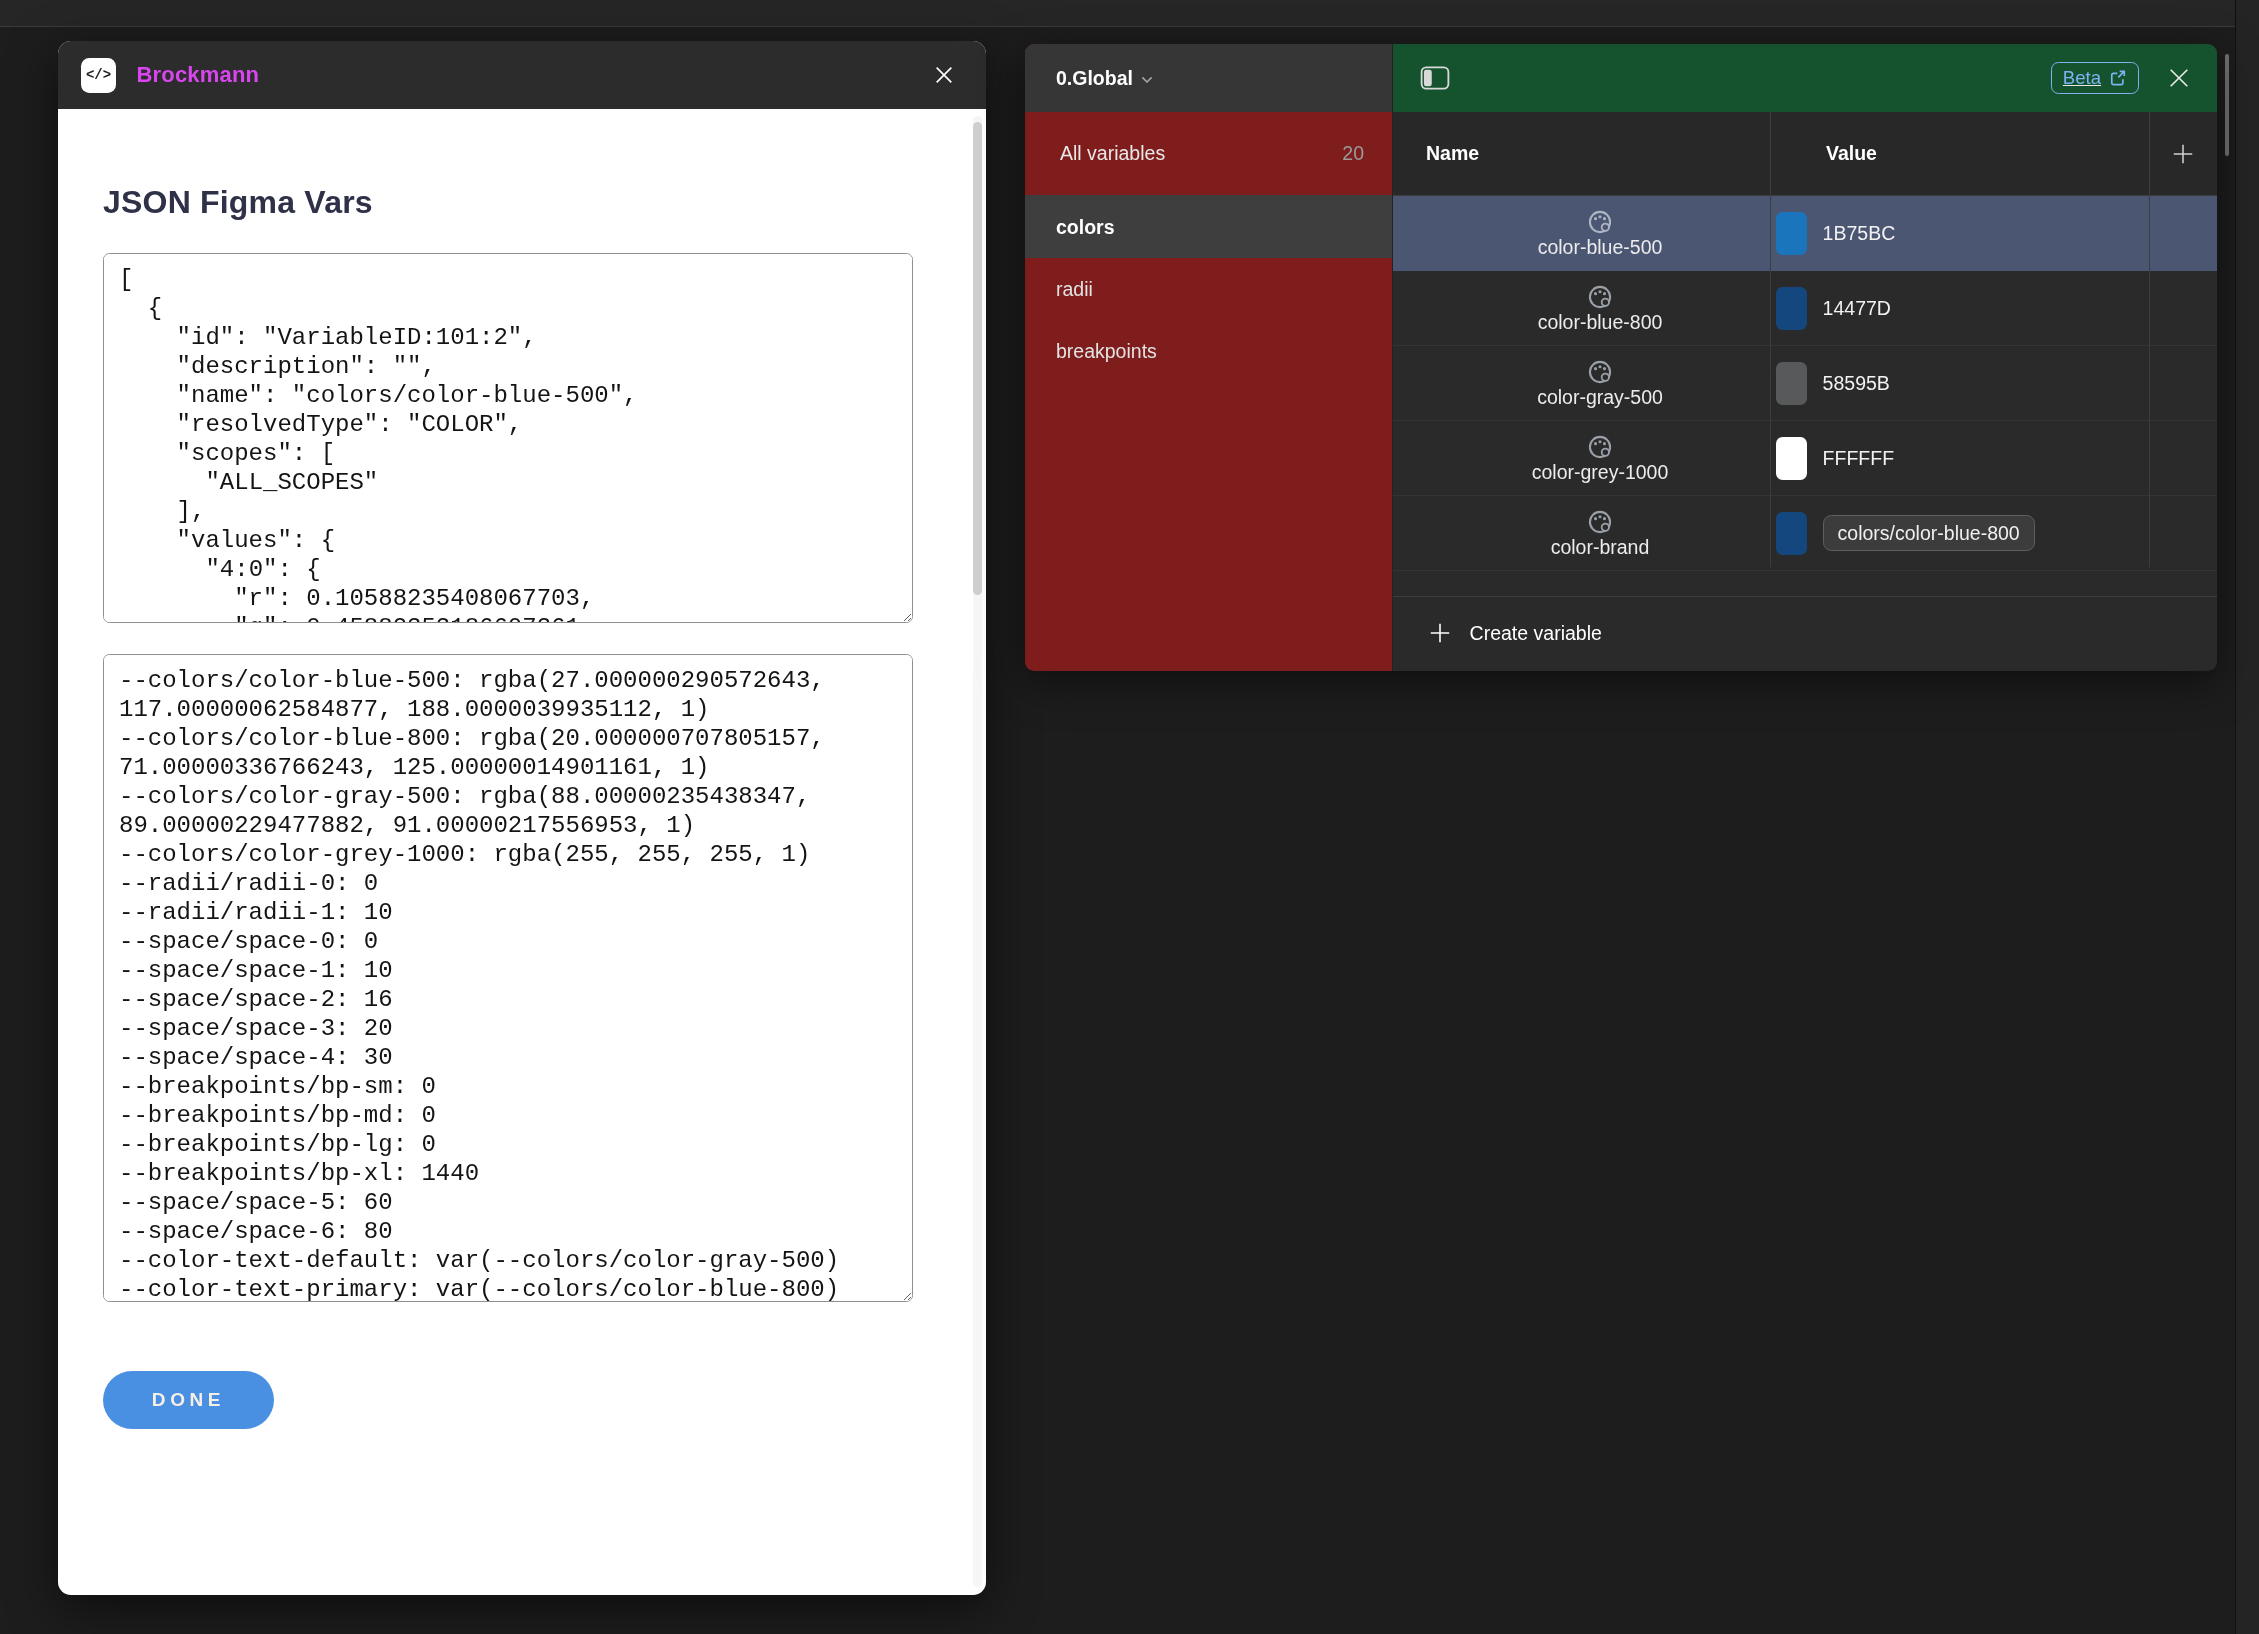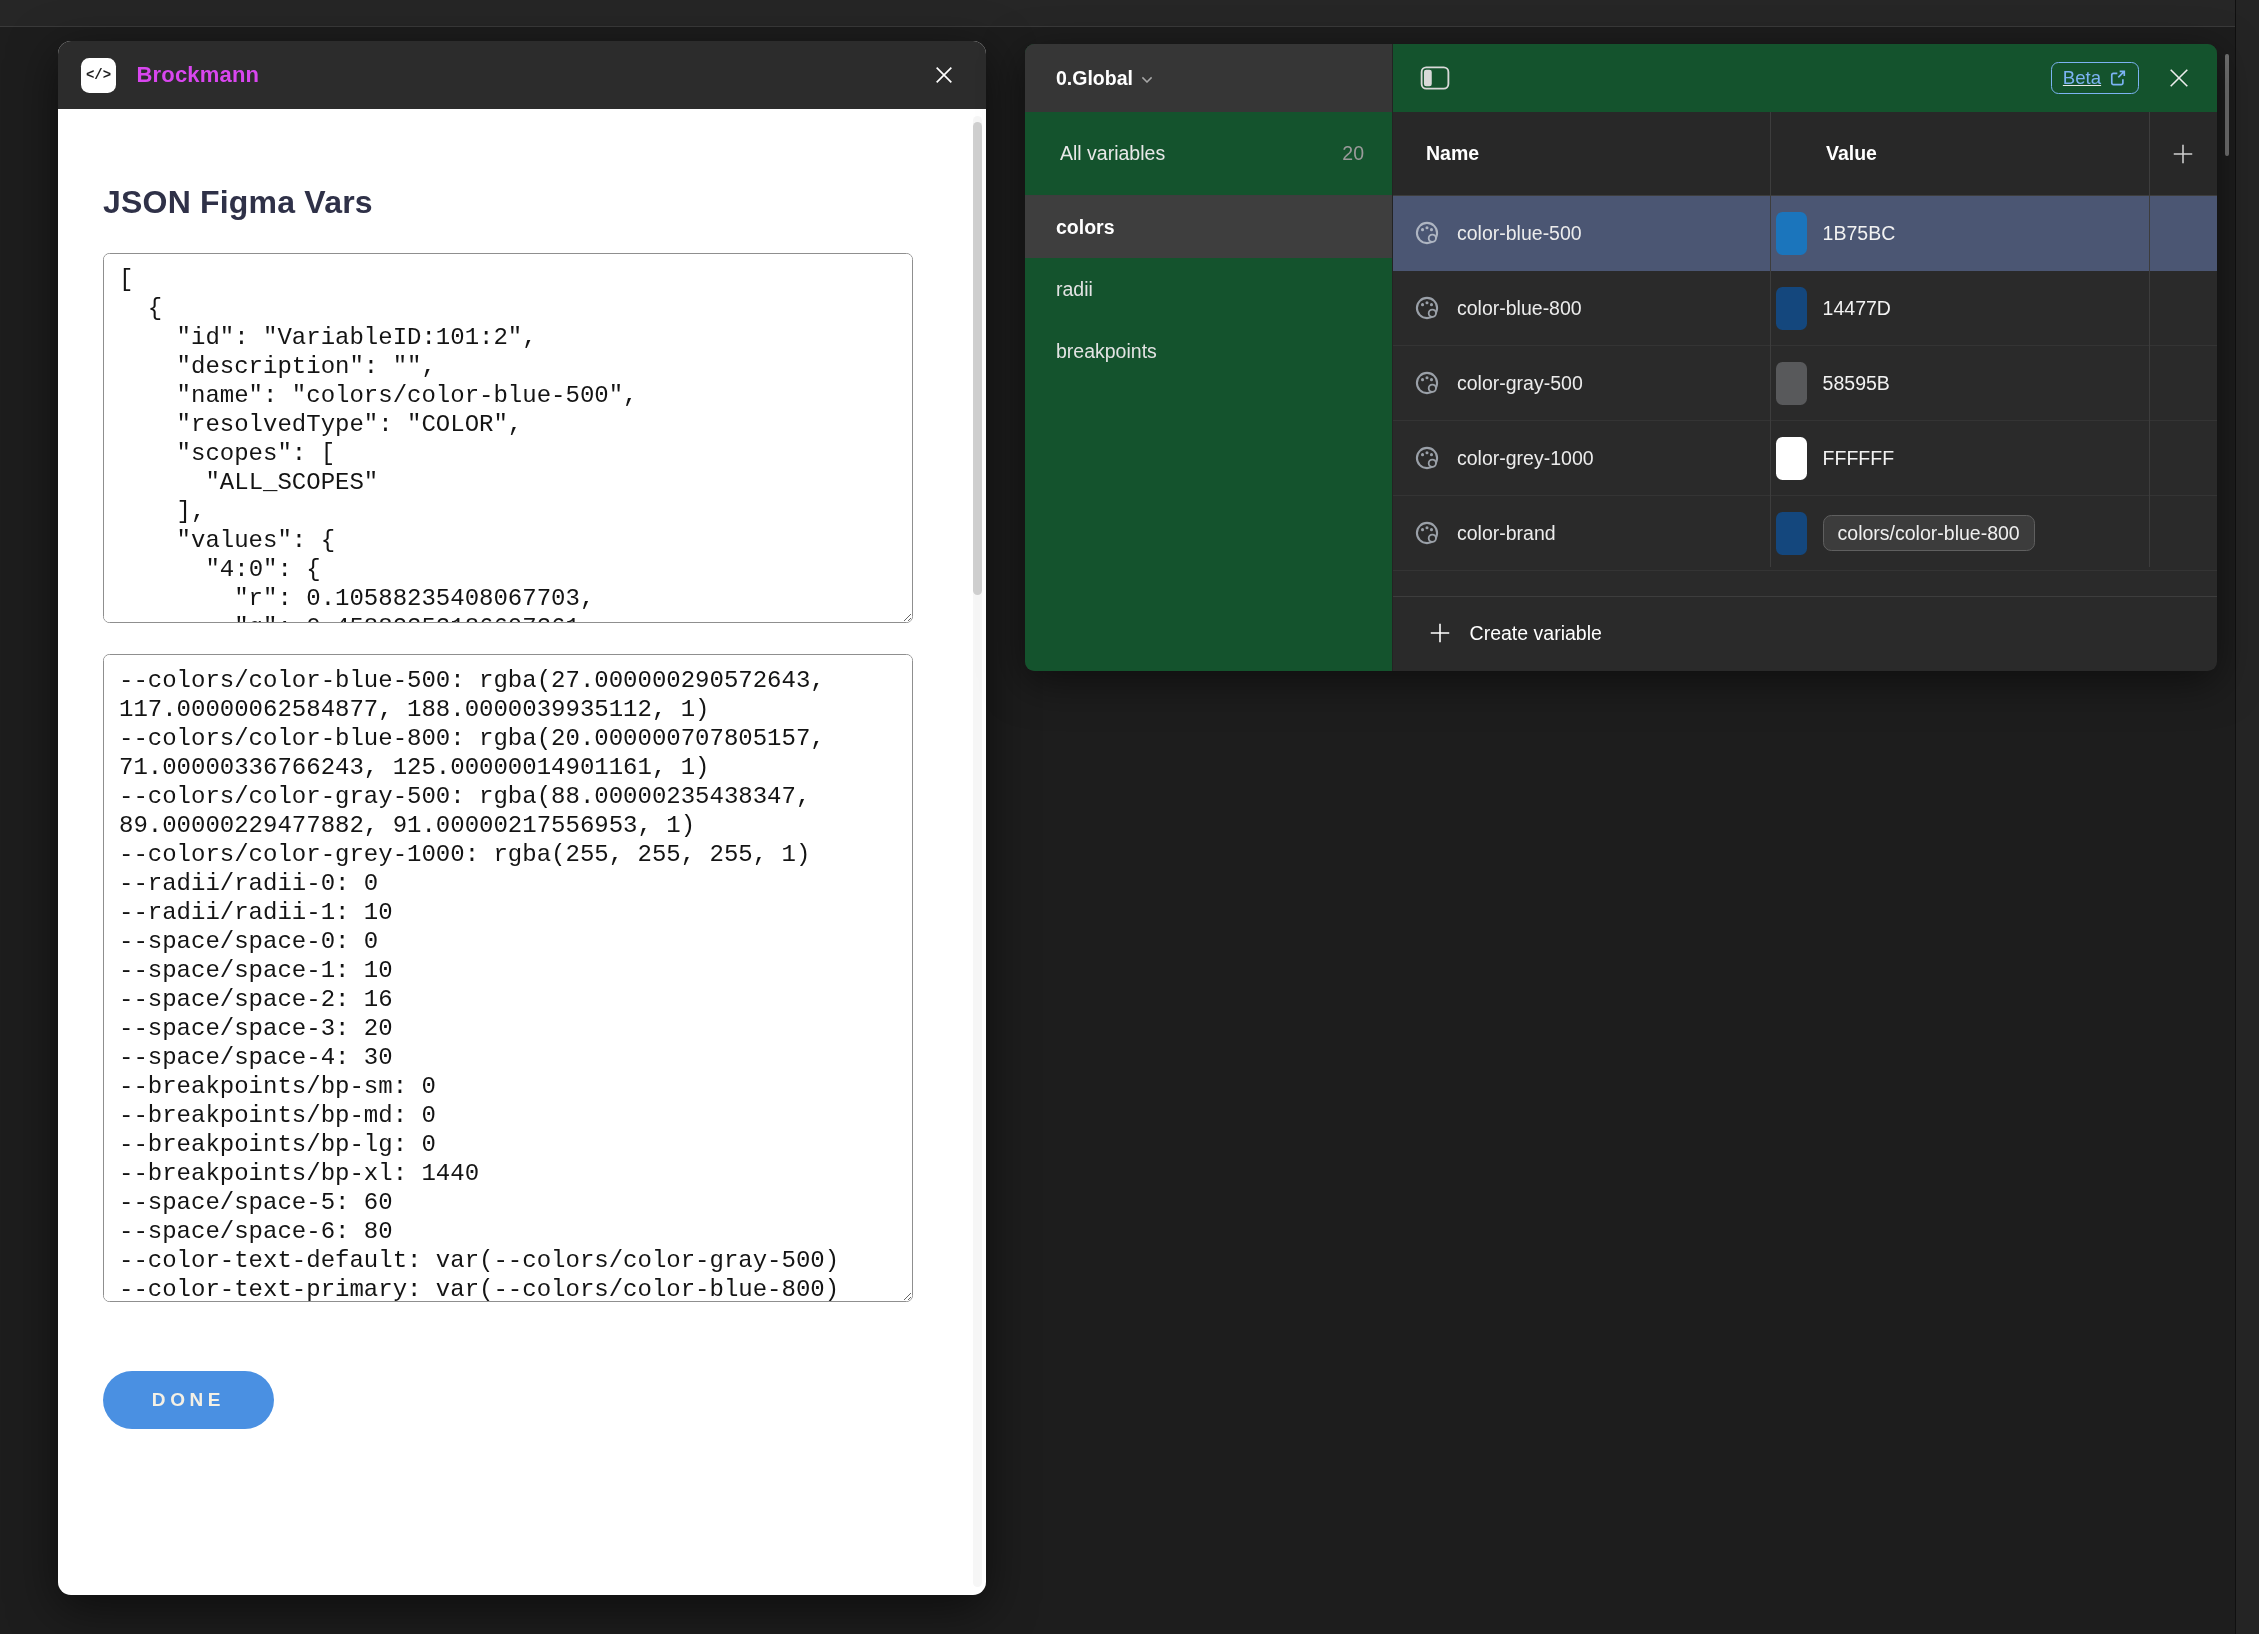--- a/index.html
+++ b/index.html
@@ -33,42 +33,42 @@
   textarea.code::-webkit-scrollbar-thumb{background:#c9c9c9;border-radius:8.3px;border:3.7px solid #fbfbfb;}
   textarea.code::-webkit-scrollbar-corner{background:#fff;}
   .ta-json{height:370px;}
   .ta-css{height:648px;}
   .done-btn{margin-top:69px;width:171px;height:58px;border:none;border-radius:30px;background:#4a90e2;
             color:#f4f0e5;font-family:"Liberation Sans",sans-serif;font-size:19px;font-weight:600;letter-spacing:4.6px;cursor:pointer;}
 
   
   .vars-panel{position:absolute;left:1025px;top:44px;width:1192px;height:627px;border-radius:9.3px;overflow:hidden;
               background:#2a2a2a;box-shadow:0 11px 41px rgba(0,0,0,.5);color:#e8e8e8;font-size:19.5px;}
-  .vp-sidebar{position:absolute;left:0;top:0;bottom:0;width:368px;background:#14532d;border-right:0.9px solid #232323;box-sizing:border-box;}
+  .vp-sidebar{position:absolute;left:0;top:0;bottom:0;width:368px;background:#7f1d1d;border-right:0.9px solid #232323;box-sizing:border-box;}
   .vp-sb-header{height:68px;background:#363636;display:flex;align-items:center;padding-left:31px;cursor:pointer;}
   .vp-collection{font-weight:700;color:#fff;}
   .vp-chev{margin-left:8.3px;margin-top:2.8px;}
   .vp-sb-all{height:83px;display:flex;align-items:center;padding:0 28px 0 35px;border-bottom:0.9px solid #3d3d3d;cursor:pointer;}
   .vp-sb-count{margin-left:auto;color:#9a9a9a;}
   .vp-sb-item{height:62px;display:flex;align-items:center;padding-left:31px;color:#e3e3e3;cursor:pointer;}
   .vp-sb-item.selected{background:#3e3e3e;font-weight:700;color:#fff;}
   .vp-main{position:absolute;left:368px;top:0;right:0;bottom:0;}
   .vp-main-header{height:68px;background:#14532d;display:flex;align-items:center;padding:0 25px 0 27px;text-decoration:underline;}
   .vp-toggle{width:30px;height:24px;cursor:pointer;}
   .vp-header-right{margin-left:auto;display:flex;align-items:center;gap:27px;}
   .beta-badge{display:flex;align-items:center;gap:8.3px;border:1.9px solid #7cb3f3;border-radius:7.4px;color:#7cb3f3;
               padding:3.7px 11px;font-size:18.6px;cursor:pointer;}
   .vp-close{width:26px;height:26px;cursor:pointer;display:flex;align-items:center;justify-content:center;}
   .vp-col-header{height:83px;background:#282828;border-bottom:0.9px solid #3d3d3d;display:grid;grid-template-columns:377px 379px 68px;align-items:center;font-weight:700;color:#fff;}
   .vp-col-name{padding-left:33px;}
   .vp-col-value{padding-left:56px;}
   .vp-col-add{display:flex;align-items:center;justify-content:center;cursor:pointer;}
   .vrow{height:74px;display:grid;grid-template-columns:377px 379px 68px;align-items:center;border-bottom:0.9px solid #343434;cursor:pointer;--rowbg:#2a2a2a;}
   .vrow.selected{background:#4b5673;--rowbg:#4b5673;border-bottom-color:#4b5673;}
-  .vcell-name{display:flex;align-items:center;padding-left:20px;gap:16px;color:#ececec;}
+  .vcell-name{display:flex;align-items:center;padding-left:37px;color:#ececec;flex-direction:column;}
   .palette{color:#9aa0a8;flex:0 0 auto;}
   .vrow.selected .palette{color:#aeb5c2;}
   .vcell-value{display:flex;align-items:center;padding-left:5.6px;gap:16px;}
   .swatch{width:31px;height:43px;border-radius:6.5px;flex:0 0 auto;}
   .vval{color:#f2f2f2;}
   .alias-chip{border:1.4px solid #5f5f5f;background:#3c3c3c;border-radius:8.3px;padding:5.6px 14px;color:#f0f0f0;}
   .vd{position:absolute;top:68px;width:0.9px;height:455px;background:#3d3d3d;}
   .vd1{left:377px;} .vd2{left:756px;}
   .vp-create-divider{position:absolute;left:0;right:0;top:552px;height:0.9px;background:#3d3d3d;}
   .vp-create{position:absolute;left:0;right:0;top:553px;height:72px;display:flex;align-items:center;padding-left:35px;gap:17.6px;color:#fff;cursor:pointer;}

